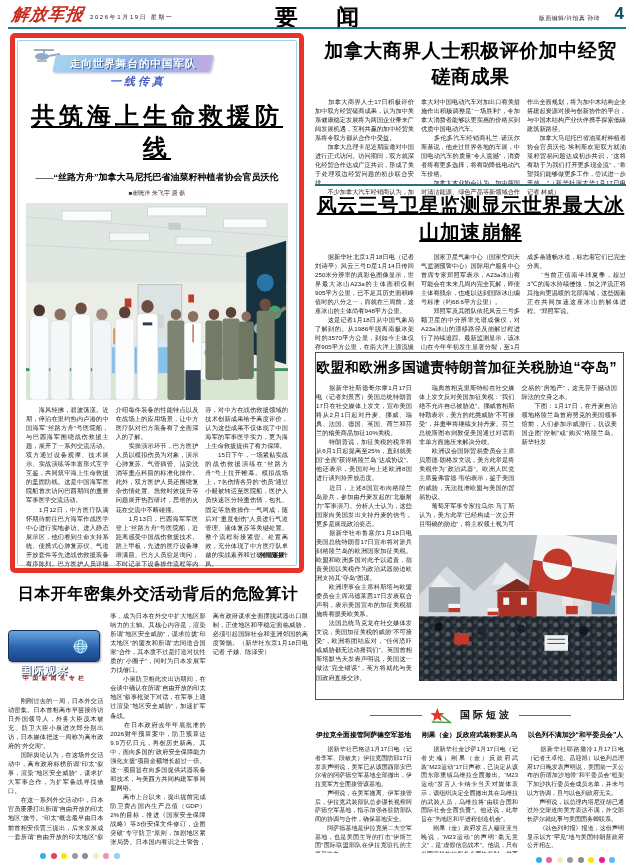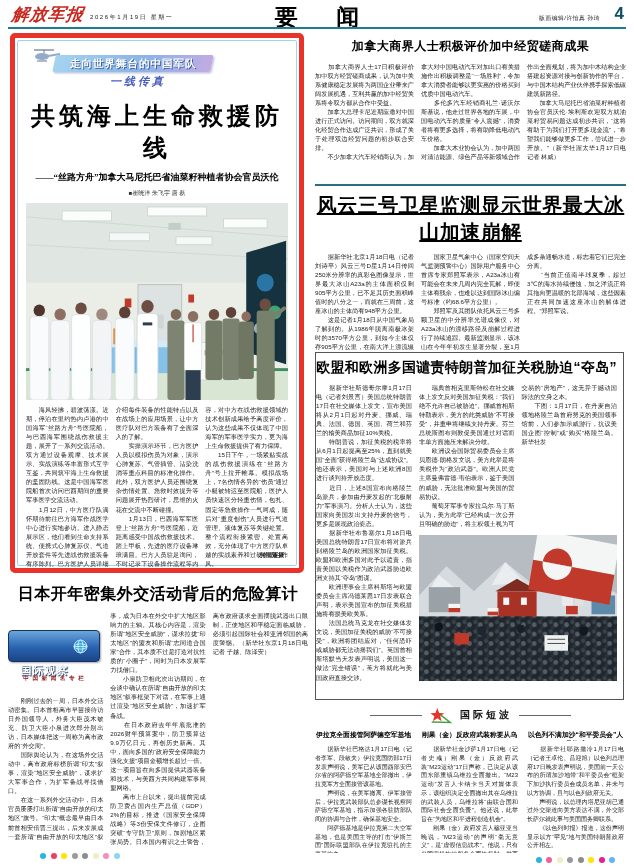--- a/index.html
+++ b/index.html
@@ -28,21 +28,21 @@
   .banner-bar{position:absolute;left:22px;top:7px;width:158px;height:17px;border-radius:2px;
               background:linear-gradient(100deg,#a6d4ef 0%,#8ab4e6 55%,#c3abe2 100%);
               transform:skewX(-12deg);box-shadow:1.5px 1.5px 2px rgba(110,130,190,.45);
               display:flex;align-items:center;justify-content:center;}
   .banner-bar span{font-size:10.5px;font-weight:bold;color:#fff;letter-spacing:1px;
                    text-shadow:1px 1px 0 #3a5fa0;transform:skewX(12deg);}
   .banner-sub{position:absolute;left:62px;top:26px;font-family:"Liberation Serif","DejaVu Serif",serif;
               font-style:italic;font-weight:bold;font-size:11px;color:#4a5fc0;letter-spacing:3px;margin-left:16px;}
   .heli{position:absolute;left:0;top:0;}
   .main-title{text-align:center;font-family:"Liberation Serif","DejaVu Serif",serif;font-weight:bold;
-              font-size:24px;letter-spacing:4px;margin-top:8px;color:#000;}
+              font-size:24px;letter-spacing:4px;margin-top:8px;color:#000;text-decoration:underline;}
   .main-subtitle{text-align:center;font-weight:bold;font-size:9px;margin-top:7px;color:#000;
                  font-family:"Liberation Serif","DejaVu Serif",serif;}
   .main-byline{text-align:center;font-size:6px;margin-top:5px;color:#333;}
   .ward-photo{display:block;width:100%;height:197px;margin-top:5px;border-radius:1px;}
   .main-body{margin-top:5px;height:168px;}
   .main-credit{position:absolute;right:12px;bottom:5px;font-size:6px;font-weight:bold;color:#222;}
   
   .japan{position:absolute;left:8px;top:584px;width:300px;height:272px;}
   .japan-title{text-align:center;font-weight:bold;font-size:16px;letter-spacing:.5px;color:#000;}
   .japan-body{margin-top:6px;height:238px;}
@@ -52,21 +52,21 @@
              display:flex;align-items:center;justify-content:center;gap:4px;
              box-shadow:1px 1px 2px rgba(0,0,50,.35);}
   .badge-box span{color:#fff;font-weight:bold;font-size:11px;letter-spacing:1px;text-shadow:1px 1px 1px #0d2a52;margin-top:48px;}
   .badge-sub{text-align:center;font-size:5.6px;font-weight:bold;color:#8b1a1a;margin-top:2.5px;letter-spacing:1px;}
   .dots-row{display:flex;gap:4.5px;align-items:center;}
   .dots-left{position:absolute;left:32px;bottom:-3px;}
   .dot{width:6px;height:6px;border-radius:50%;display:inline-block;}
   
   .art-title{text-align:center;font-weight:bold;color:#000;}
   .canada{position:absolute;left:315px;top:38px;width:311px;}
-  .canada .art-title{font-size:12px;letter-spacing:.5px;}
+  .canada .art-title{font-size:19px;letter-spacing:.5px;}
   .canada-body{margin-top:7px;height:106px;}
   .sep1{position:absolute;left:315px;top:184px;width:311px;height:2px;background:#2b6e7c;}
   .satellite{position:absolute;left:315px;top:192px;width:311px;}
   .satellite .art-title{font-size:20px;letter-spacing:.5px;text-decoration:underline;}
   .satellite-body{margin-top:6px;height:126px;}
   .eu-box{position:absolute;left:315px;top:352px;width:309px;height:348px;border:1px solid #555;
           box-sizing:border-box;padding:6px 6px 5px 0;background:#fff;}
   .eu-box .art-title{font-size:14px;letter-spacing:.3px;}
   .eu-content{display:flex;gap:7px;margin-top:6px;height:300px;}
   .eu-col1{width:96px;height:100%;}

